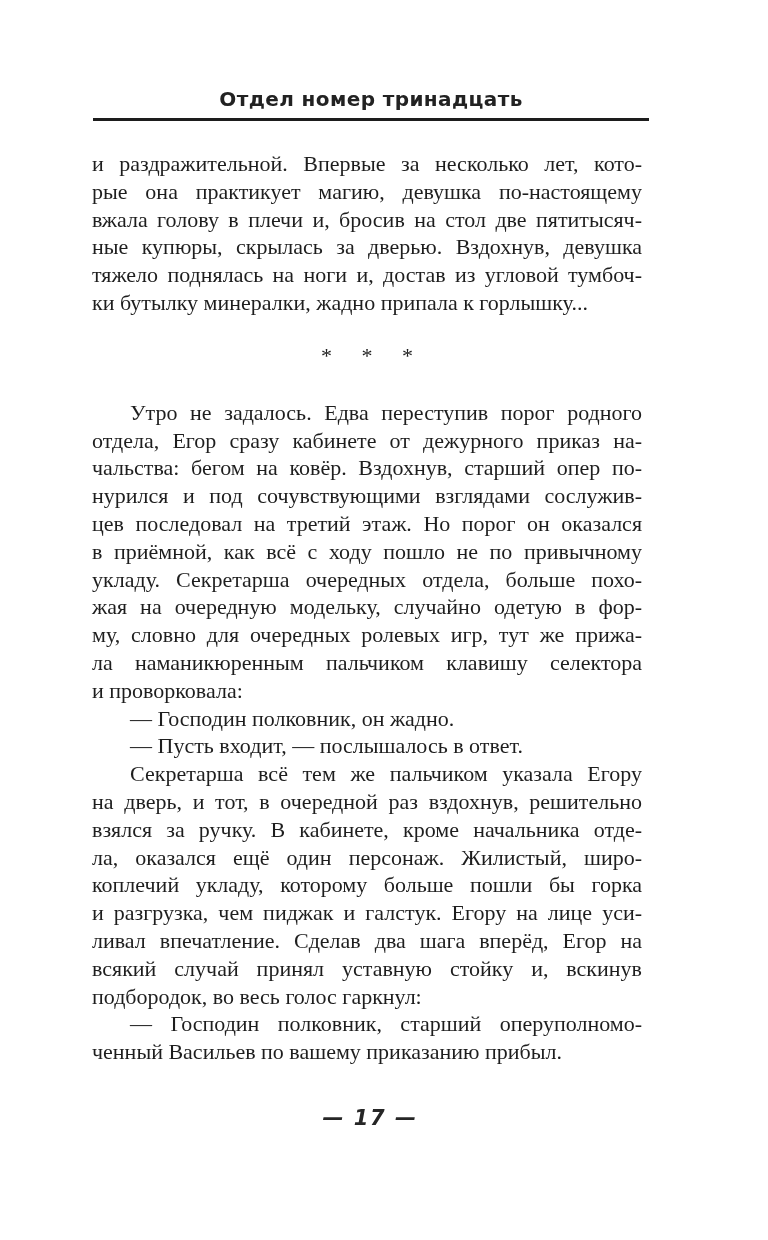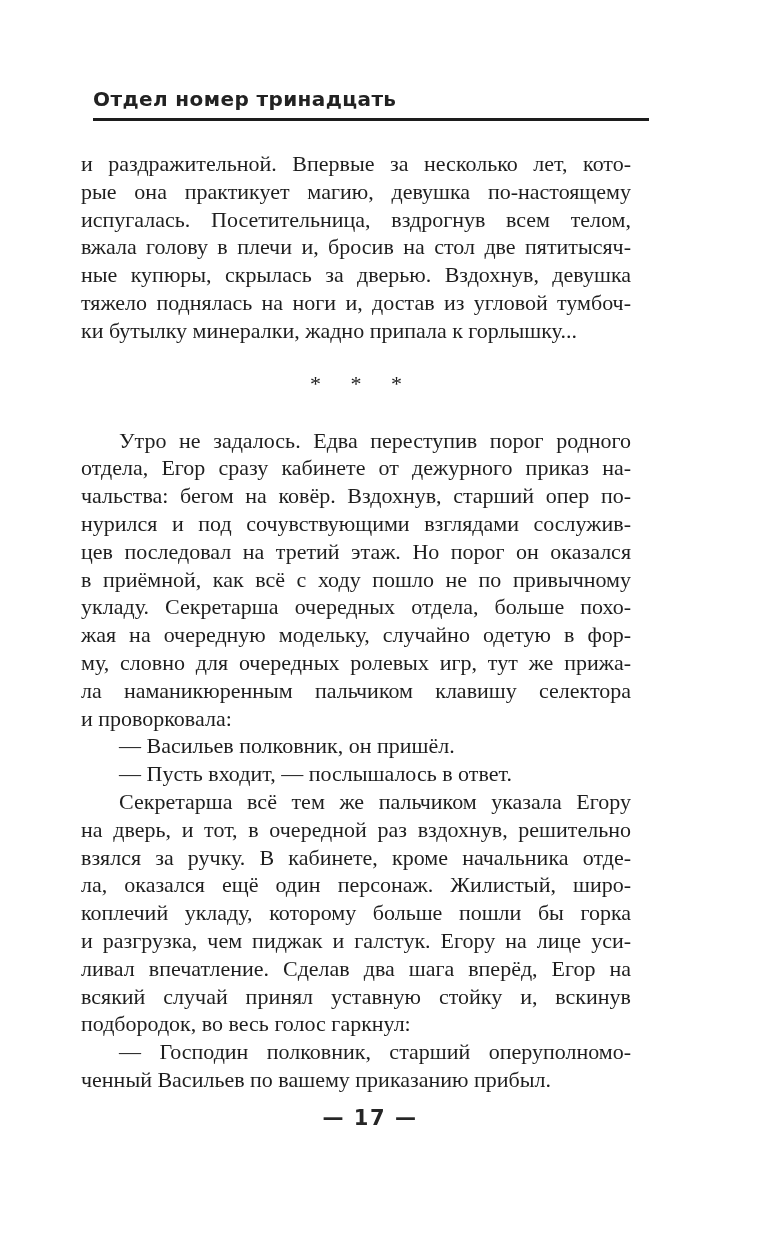--- a/index.html
+++ b/index.html
@@ -15,40 +15,40 @@
     overflow: hidden;
     font-family: "Liberation Serif", serif;
     color: #1e1e1e;
   }
   
   .running-header {
     position: absolute;
     top: 87px;
     left: 93px;
     width: 556px;
-    text-align: left;
+    text-align: center;
   }
   .header-title {
     font-family: "DejaVu Sans", "Liberation Sans", sans-serif;
     font-weight: 700;
     font-size: 20px;
     letter-spacing: 0.4px;
     color: #222222;
     line-height: 24px;
   }
   .header-rule {
     margin-top: 7px;
     height: 3px;
     background: #1d1d1d;
   }
   
   .page-body {
     position: absolute;
     top: 150px;
-    left: 81px;
+    left: 92px;
     width: 550px;
     font-size: 22px;
   }
   .para { margin: 0; }
   .line {
     line-height: 27.8px;
     white-space: normal;
     color: #1e1e1e;
   }
   .line.just {
@@ -78,58 +78,58 @@
     left: 95px;
     width: 550px;
     text-align: center;
   }
   .page-number {
     font-family: "DejaVu Sans", "Liberation Sans", sans-serif;
     font-weight: 700;
     font-size: 21px;
     letter-spacing: 1.5px;
     color: #262626;
+    font-style: italic;
   }
 </style>
 </head>
 <body>
 
 <div class="page">
 
   <header class="running-header">
     <div class="header-title">Отдел номер тринадцать</div>
     <div class="header-rule"></div>
   </header>
 
   <main class="page-body">
       <div class="para">
         <div class="line just">и раздражительной. Впервые за несколько лет, кото-</div>
         <div class="line just">рые она практикует магию, девушка по-настоящему</div>
-        <div class="line just">испугалась. Посетительница, вздрогнув всем телом,</div>
         <div class="line just">вжала голову в плечи и, бросив на стол две пятитысяч-</div>
         <div class="line just">ные купюры, скрылась за дверью. Вздохнув, девушка</div>
         <div class="line just">тяжело поднялась на ноги и, достав из угловой тумбоч-</div>
         <div class="line last">ки бутылку минералки, жадно припала к горлышку...</div>
       </div>
       <div class="separator">* * *</div>
       <div class="para">
         <div class="line just first">Утро не задалось. Едва переступив порог родного</div>
         <div class="line just">отдела, Егор сразу кабинете от дежурного приказ на-</div>
         <div class="line just">чальства: бегом на ковёр. Вздохнув, старший опер по-</div>
         <div class="line just">нурился и под сочувствующими взглядами сослужив-</div>
         <div class="line just">цев последовал на третий этаж. Но порог он оказался</div>
         <div class="line just">в приёмной, как всё с ходу пошло не по привычному</div>
         <div class="line just">укладу. Секретарша очередных отдела, больше похо-</div>
         <div class="line just">жая на очередную модельку, случайно одетую в фор-</div>
         <div class="line just">му, словно для очередных ролевых игр, тут же прижа-</div>
         <div class="line just">ла наманикюренным пальчиком клавишу селектора</div>
         <div class="line last">и проворковала:</div>
       </div>
       <div class="para">
-        <div class="line last first">— Васильев полковник, он пришёл.</div>
+        <div class="line last first">— Господин полковник, он жадно.</div>
       </div>
       <div class="para">
         <div class="line last first">— Пусть входит, — послышалось в ответ.</div>
       </div>
       <div class="para">
         <div class="line just first">Секретарша всё тем же пальчиком указала Егору</div>
         <div class="line just">на дверь, и тот, в очередной раз вздохнув, решительно</div>
         <div class="line just">взялся за ручку. В кабинете, кроме начальника отде-</div>
         <div class="line just">ла, оказался ещё один персонаж. Жилистый, широ-</div>
         <div class="line just">коплечий укладу, которому больше пошли бы горка</div>

